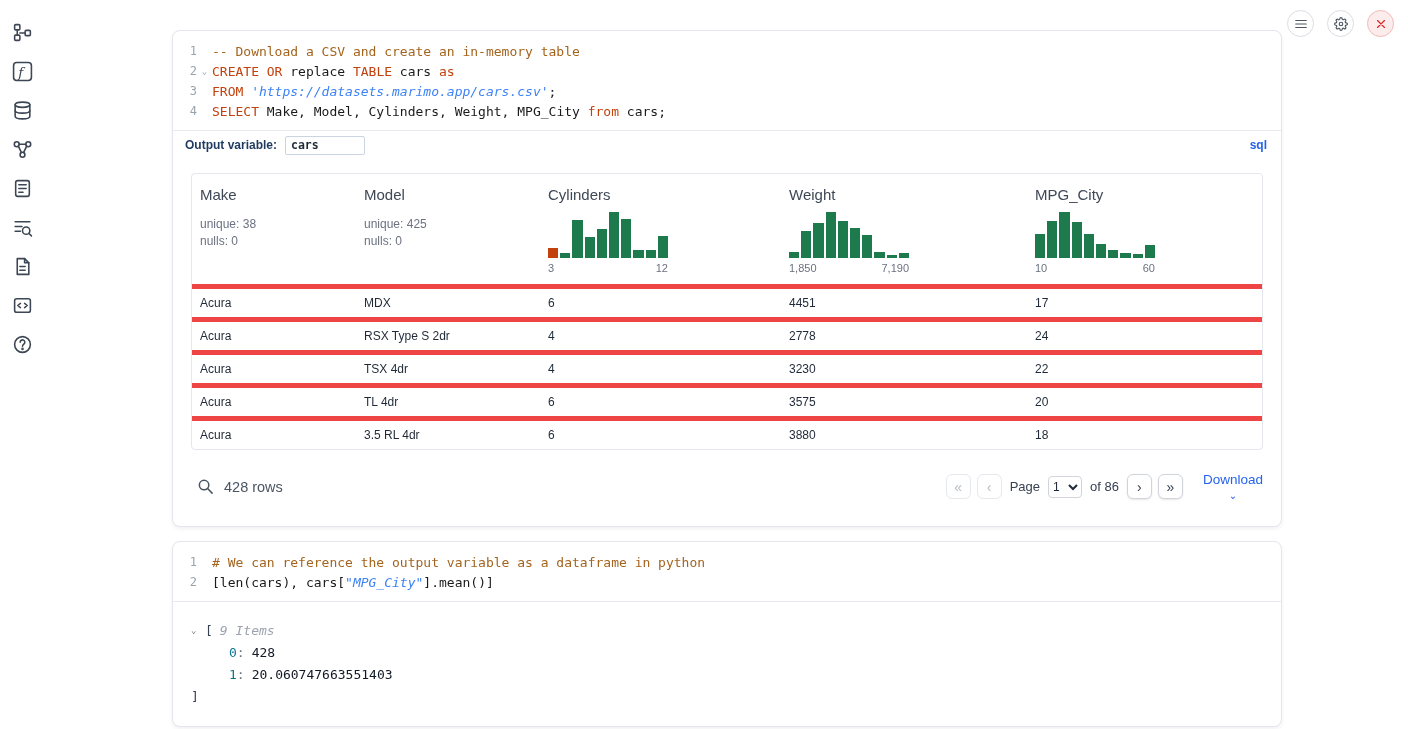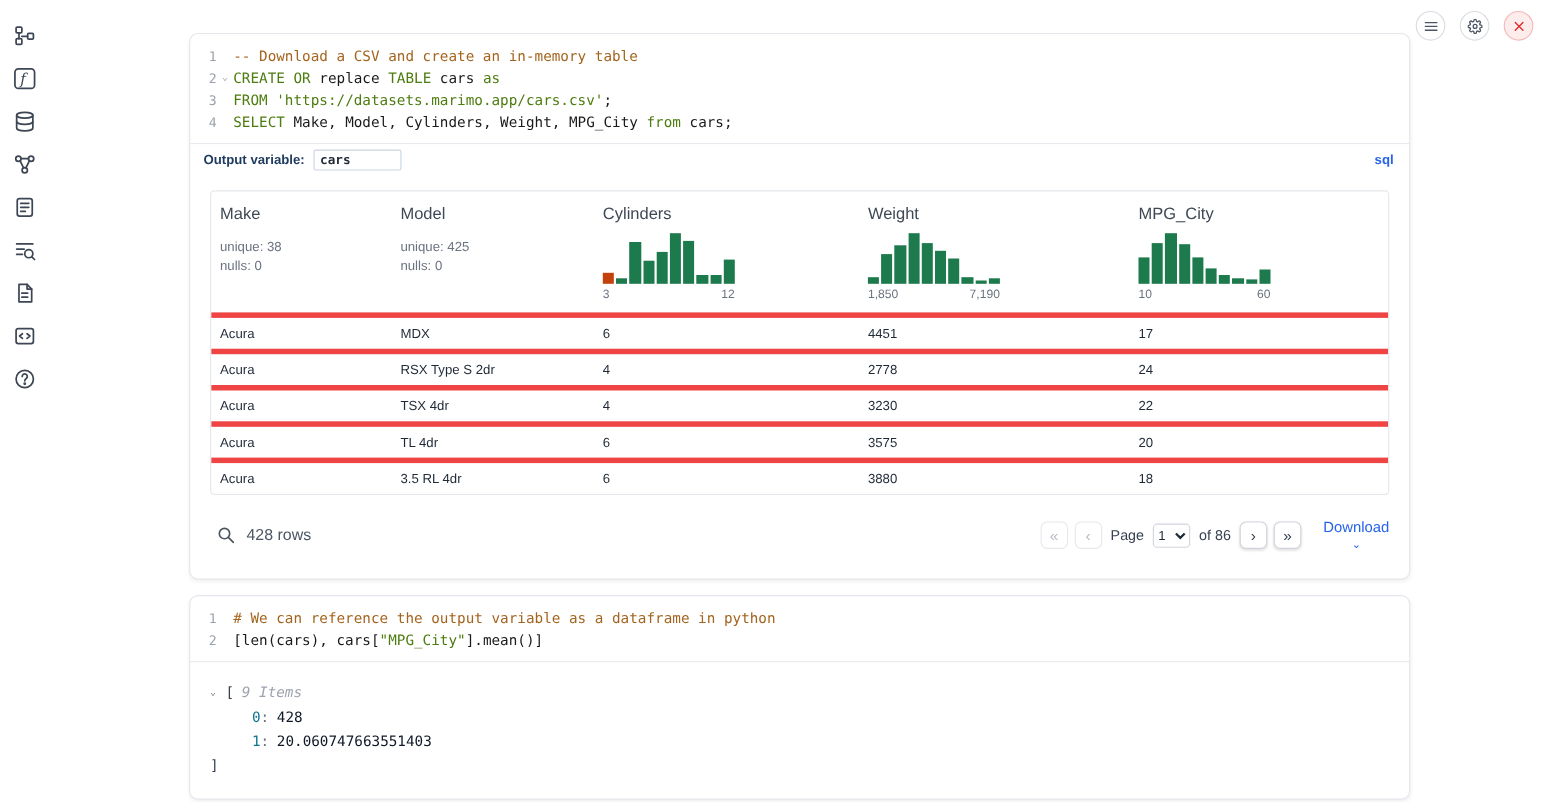--- a/index.html
+++ b/index.html
@@ -26,22 +26,22 @@
     box-shadow: 0 2px 4px rgba(15,23,42,.06); margin-bottom: 14px; }
 
   
   .code-area { padding: 10px 0 9px; cursor: text; }
   .code-line { display: flex; align-items: center; height: 20px;
     font-family: "DejaVu Sans Mono", monospace; font-size: 13px; }
   .line-number { width: 24px; text-align: right; color: #9aa3ad; font-size: 12px; flex: none; }
   .fold-indicator { width: 15px; text-align: center; color: #9aa3ad; font-size: 9px; flex: none; }
   .code-text { white-space: pre; }
   .tok-comment { color: #a4641e; }
-  .tok-keyword { color: #4d7c0f; }
-  .tok-string  { color: #4d7c0f; }
+  .tok-keyword { color: #c2410c; }
+  .tok-string  { color: #3b82f6; font-style: italic; }
   .tok-plain   { color: #1a1a1a; }
 
   
   .outvar-row { display: flex; align-items: center; border-top: 1px solid #e7eaee;
     padding: 5px 14px 5px 12px; height: 29px; }
   .outvar-label { font-size: 12px; font-weight: bold; color: #1e3a5f; }
   .outvar-input { margin-left: 8px; width: 80px; height: 19px; border: 1px solid #cbd5e1;
     border-radius: 2px; font-size: 11.5px; font-weight: bold; color: #1f2937; padding: 0 5px;
     font-family: "DejaVu Sans Mono", monospace; }
   .lang-badge { margin-left: auto; color: #2563eb; font-size: 12px; font-weight: 600; }

